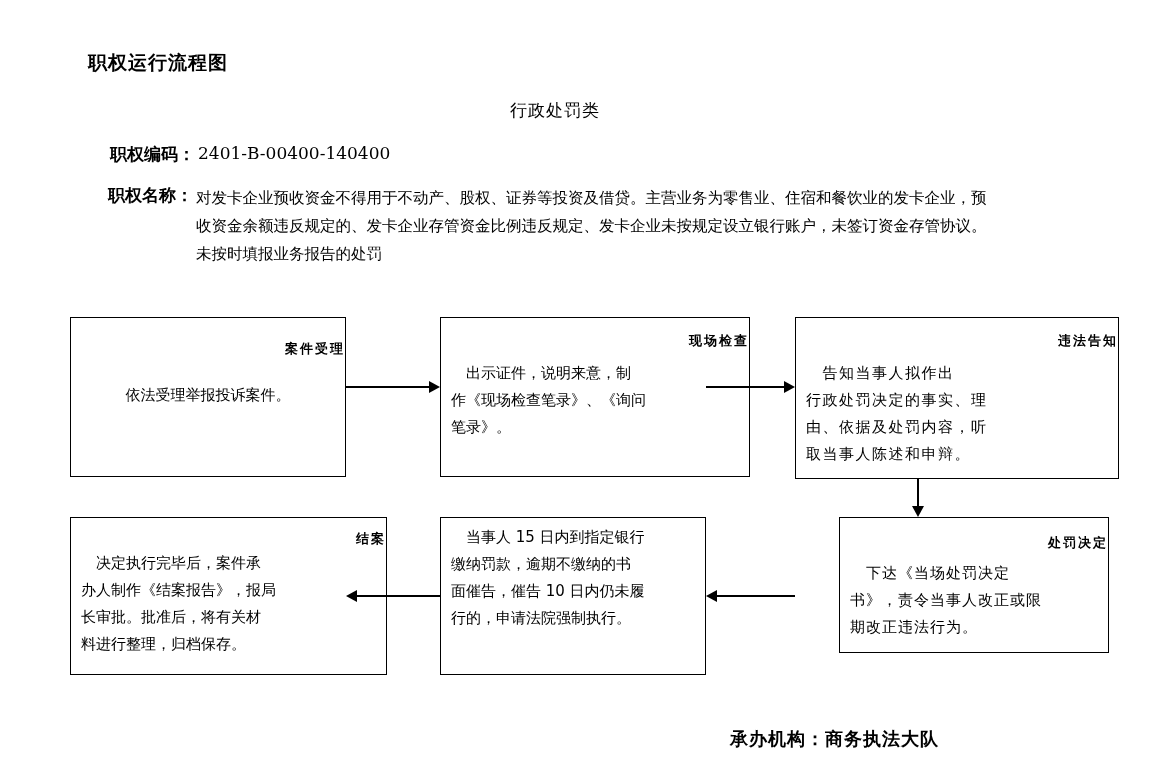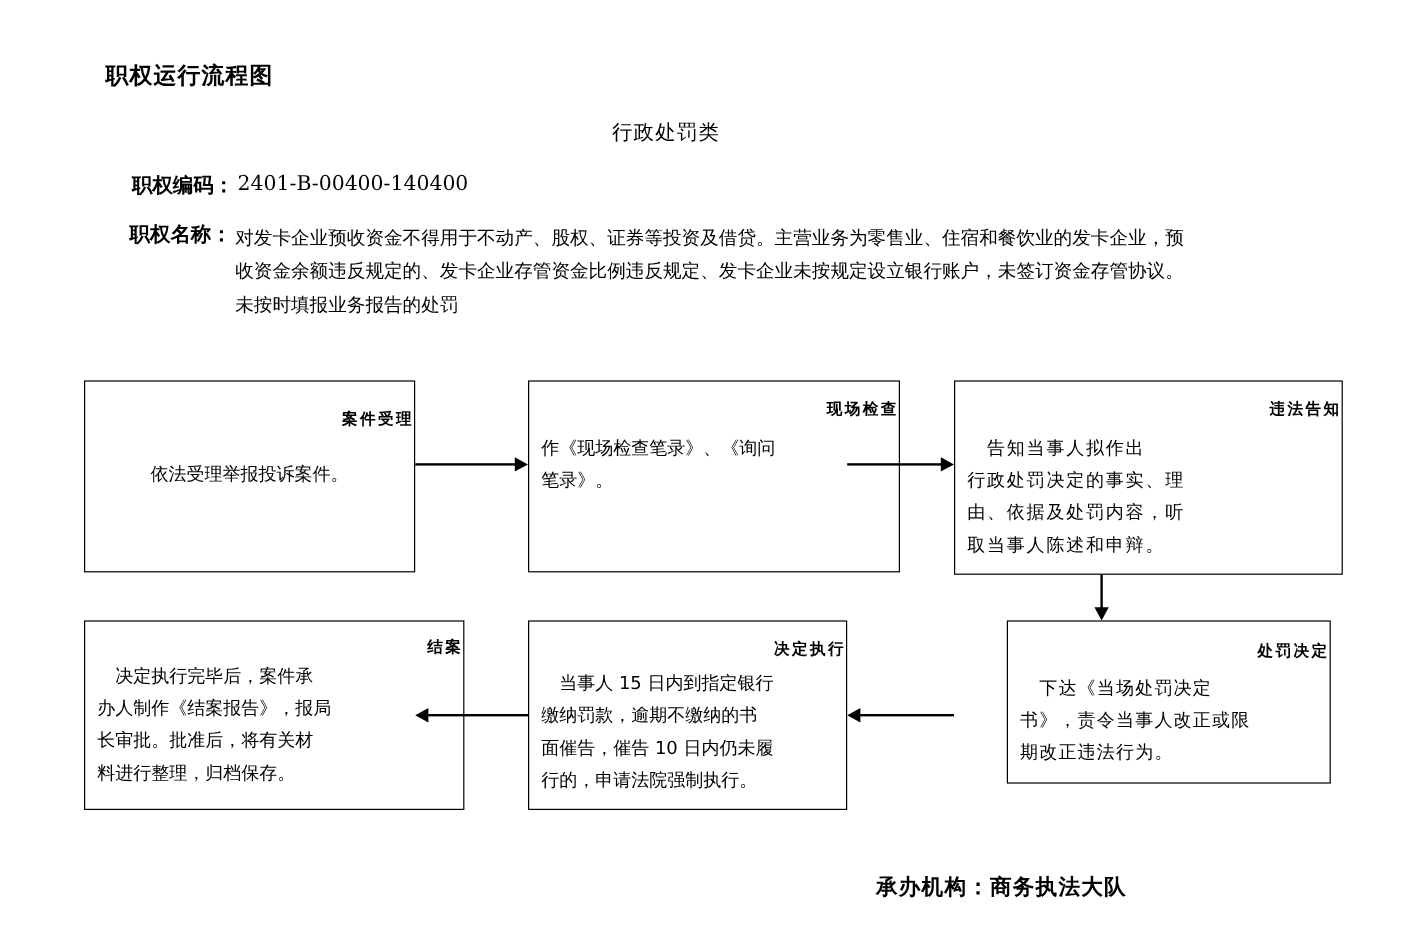--- a/index.html
+++ b/index.html
@@ -250,20 +250,21 @@
   <div class="flow-box" id="box-case-acceptance">
     <div class="box-title">案件受理</div>
     <div class="box-body centered">
       <span class="ln">依法受理举报投诉案件。</span>
     </div>
   </div>
 
   <div class="flow-box" id="box-site-inspection">
     <div class="box-title">现场检查</div>
     <div class="box-body">
+      <span class="ln">　出示证件，说明来意，制</span>
       <span class="ln">作《现场检查笔录》、《询问</span>
       <span class="ln">笔录》。</span>
     </div>
   </div>
 
   <div class="flow-box" id="box-violation-notice">
     <div class="box-title">违法告知</div>
     <div class="box-body">
       <span class="ln">　告知当事人拟作出</span>
       <span class="ln">行政处罚决定的事实、理</span>
@@ -275,21 +276,20 @@
   <div class="flow-box" id="box-penalty-decision">
     <div class="box-title">处罚决定</div>
     <div class="box-body">
       <span class="ln">　下达《当场处罚决定</span>
       <span class="ln">书》，责令当事人改正或限</span>
       <span class="ln">期改正违法行为。</span>
     </div>
   </div>
 
   <div class="flow-box" id="box-decision-execution">
-    <div class="box-title">决定执行</div>
     <div class="box-body">
       <span class="ln">　当事人 15 日内到指定银行</span>
       <span class="ln">缴纳罚款，逾期不缴纳的书</span>
       <span class="ln">面催告，催告 10 日内仍未履</span>
       <span class="ln">行的，申请法院强制执行。</span>
     </div>
   </div>
 
   <div class="flow-box" id="box-case-closure">
     <div class="box-title">结案</div>

